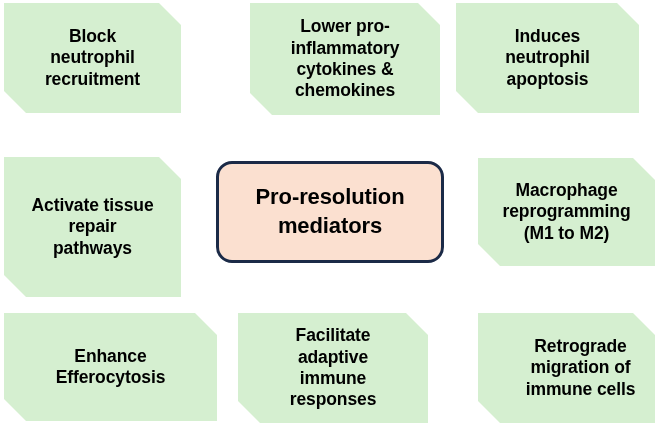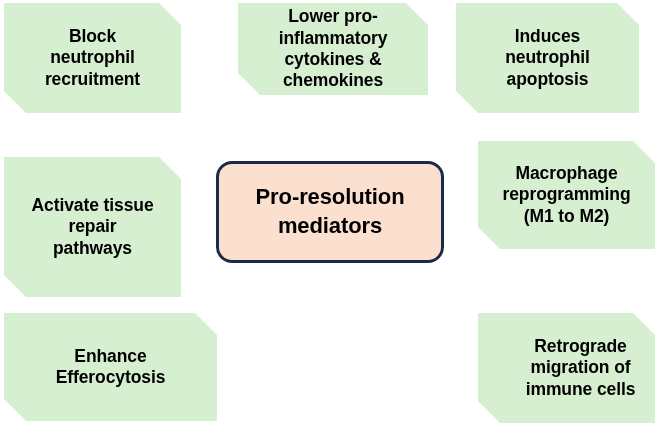--- a/index.html
+++ b/index.html
@@ -49,26 +49,26 @@
   .node.center {
     background: #fbe0d0;
     border: 3px solid #1b2a47;
     border-radius: 16px;
     font-size: 22px;
     line-height: 1.3;
   }
 
   
   .pos-r0c0 { left: 4px;   top: 3px;   width: 177px; height: 110px; }
-  .pos-r0c1 { left: 238px; top: 3px;   width: 190px; height: 92px; }
+  .pos-r0c1 { left: 250px; top: 3px;   width: 190px; height: 112px; }
   .pos-r0c2 { left: 456px; top: 3px;   width: 183px; height: 110px; }
 
   .pos-r1c0 { left: 4px;   top: 157px; width: 177px; height: 140px; }
   .pos-r1c1 { left: 216px; top: 161px; width: 228px; height: 102px; }
-  .pos-r1c2 { left: 478px; top: 141px; width: 177px; height: 108px; }
+  .pos-r1c2 { left: 478px; top: 158px; width: 177px; height: 108px; }
 
   .pos-r2c0 { left: 4px;   top: 313px; width: 213px; height: 108px; }
   .pos-r2c1 { left: 238px; top: 313px; width: 190px; height: 110px; }
   .pos-r2c2 { left: 478px; top: 313px; width: 177px; height: 110px; padding-left: 28px; }
 </style>
 </head>
 <body>
 
 <div id="diagram">
 
@@ -92,18 +92,22 @@
   <div class="node center pos-r1c1">Pro-resolution
 mediators</div>
 
   <div class="node satellite pos-r1c2">Macrophage
 reprogramming
 (M1 to M2)</div>
 
   <div class="node satellite pos-r2c0">Enhance
 Efferocytosis</div>
 
+  <div class="node satellite pos-r2c1">Facilitate
+adaptive
+immune
+responses</div>
 
   <div class="node satellite pos-r2c2">Retrograde
 migration of
 immune cells</div>
 
 </div>
 
 </body></html>

